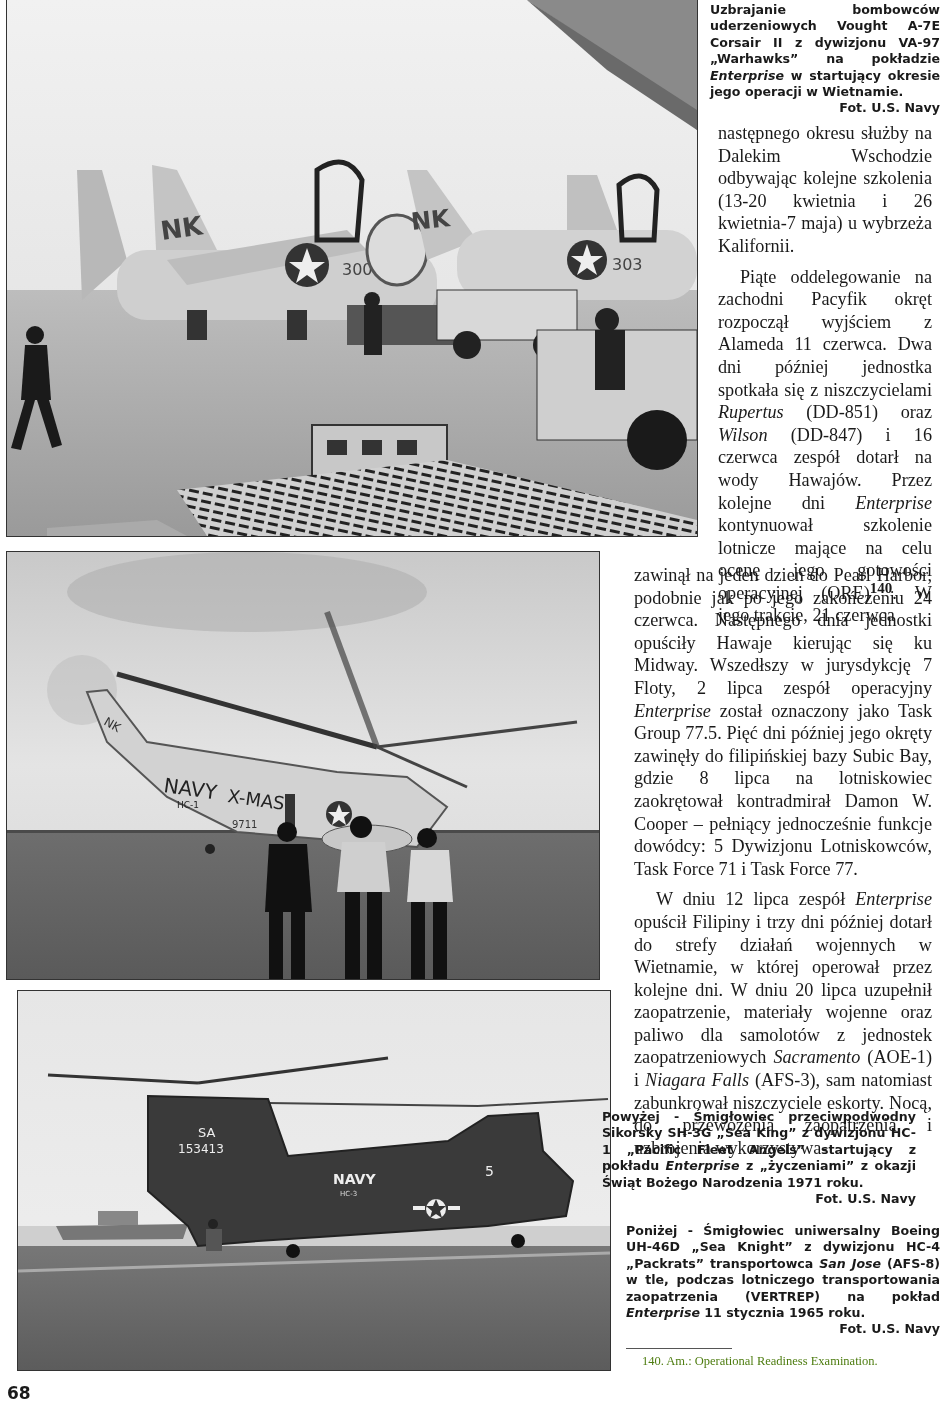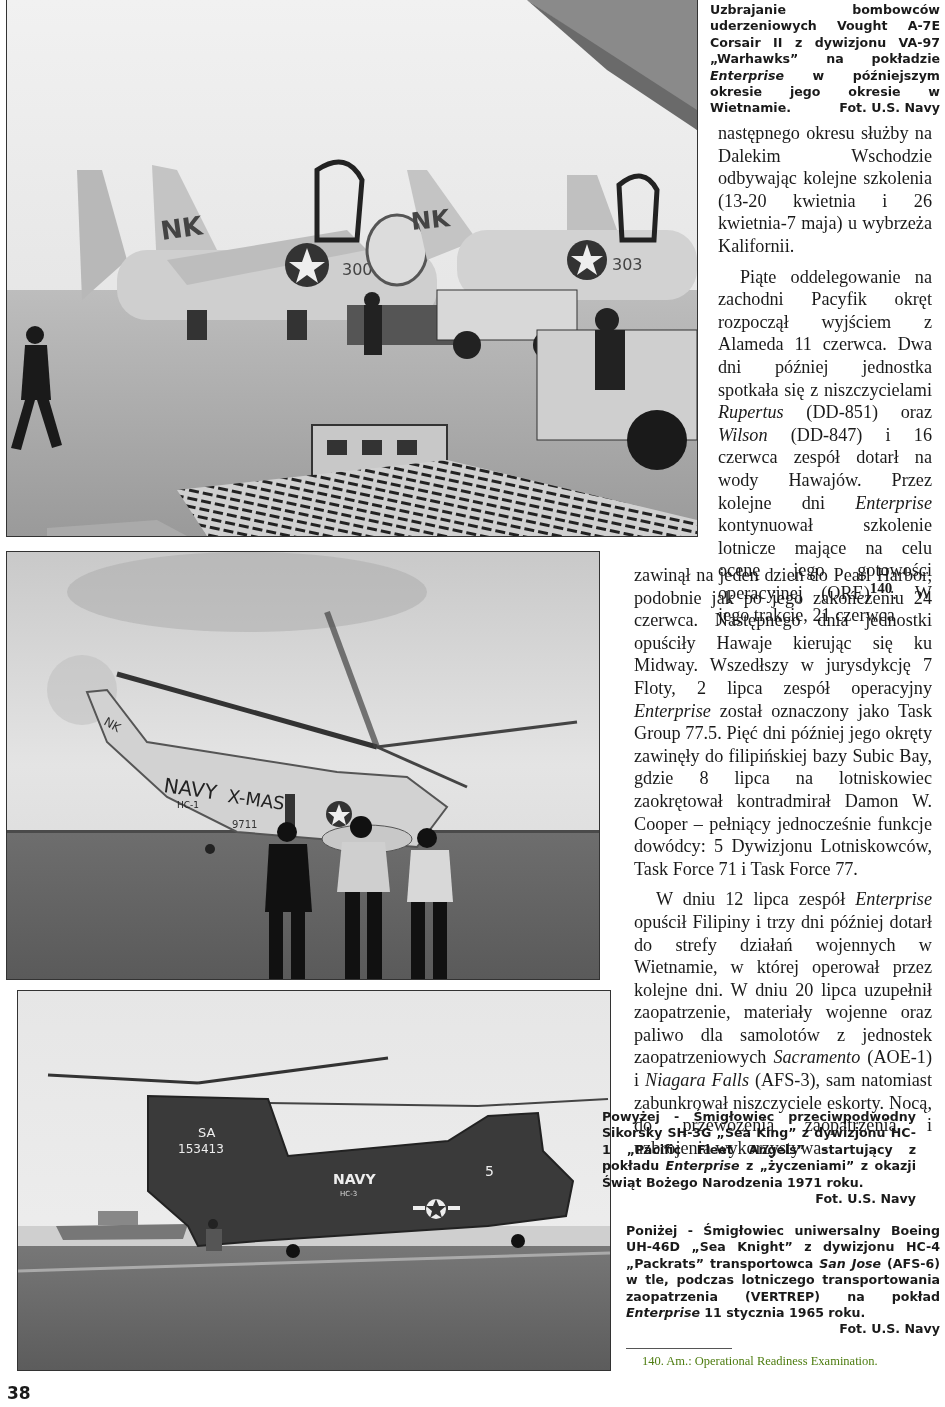--- a/index.html
+++ b/index.html
@@ -85,21 +85,21 @@
     <rect x="320" y="440" width="20" height="15" fill="#333"></rect>
       <rect x="355" y="440" width="20" height="15" fill="#333"></rect>
       <rect x="390" y="440" width="20" height="15" fill="#333"></rect>
 
     <polygon points="170,490 440,460 690,520 690,536 200,536" fill="url(#grate)"></polygon>
     <polygon points="40,528 150,520 180,536 40,536" fill="#aaa"></polygon>
   </svg>
 </div>
 
 <div class="caption" style="left:710px; top:2px; width:230px;">
-  <span>Uzbrajanie bombowców uderzeniowych Vought A-7E Corsair II z dywizjonu VA-97 „Warhawks” na pokładzie </span><i>Enterprise</i><span> w późniejszym okresie jego okresie w Wietnamie.</span>
+  <span>Uzbrajanie bombowców uderzeniowych Vought A-7E Corsair II z dywizjonu VA-97 „Warhawks” na pokładzie </span><i>Enterprise</i><span> w startujący okresie jego operacji w Wietnamie.</span>
   <span style="float:right;">Fot. U.S. Navy</span>
 </div>
 
 <div class="body-text" style="left:710px; top:114px; width:230px;">
   <p style="text-align-last:left;">następnego okresu służby na Dalekim Wschodzie odbywając kolejne szkolenia (13-20 kwietnia i 26 kwietnia-7 maja) u wybrzeża Kalifornii.</p>
   <p class="indent"><span>Piąte oddelegowanie na zachodni Pacyfik okręt rozpoczął wyjściem z Alameda 11 czerwca. Dwa dni później jednostka spotkała się z niszczycielami </span><i>Rupertus</i><span> (DD-851) oraz </span><i>Wilson</i><span> (DD-847) i 16 czerwca zespół dotarł na wody Hawajów. Przez kolejne dni </span><i>Enterprise</i><span> kontynuował szkolenie lotnicze mające na celu ocenę jego gotowości operacyjnej (ORE)</span><sup>140</sup><span>. W jego trakcie, 21 czerwca</span></p>
 </div>
 
 <div class="photo" style="left:6px; top:551px; width:592px; height:427px;">
   <svg viewBox="0 0 592 427" preserveAspectRatio="none">
@@ -203,20 +203,20 @@
     <rect x="188" y="238" width="16" height="22" fill="#555"></rect>
   </svg>
 </div>
 
 <div class="caption" style="left:602px; top:1109px; width:314px;">
   <span>Powyżej - Śmigłowiec przeciwpodwodny Sikorsky SH-3G „Sea King” z dywizjonu HC-1 „Pacific Fleet Angels” startujący z pokładu </span><i>Enterprise</i><span> z „życzeniami” z okazji Świąt Bożego Narodzenia 1971 roku.</span>
   <span class="credit">Fot. U.S. Navy</span>
 </div>
 
 <div class="caption" style="left:626px; top:1223px; width:314px;">
-  <span>Poniżej - Śmigłowiec uniwersalny Boeing UH-46D „Sea Knight” z dywizjonu HC-4 „Packrats” transportowca </span><i>San Jose</i><span> (AFS-6) w tle, podczas lotniczego transportowania zaopatrzenia (VERTREP) na pokład </span><i>Enterprise</i><span> 11 stycznia 1965 roku.</span>
+  <span>Poniżej - Śmigłowiec uniwersalny Boeing UH-46D „Sea Knight” z dywizjonu HC-4 „Packrats” transportowca </span><i>San Jose</i><span> (AFS-8) w tle, podczas lotniczego transportowania zaopatrzenia (VERTREP) na pokład </span><i>Enterprise</i><span> 11 stycznia 1965 roku.</span>
   <span class="credit">Fot. U.S. Navy</span>
 </div>
 
 <div class="footnote-rule"></div>
 <div class="footnote">140. Am.: Operational Readiness Examination.</div>
 
-<div class="page-number">38</div>
+<div class="page-number">68</div>
 
 </body></html>

